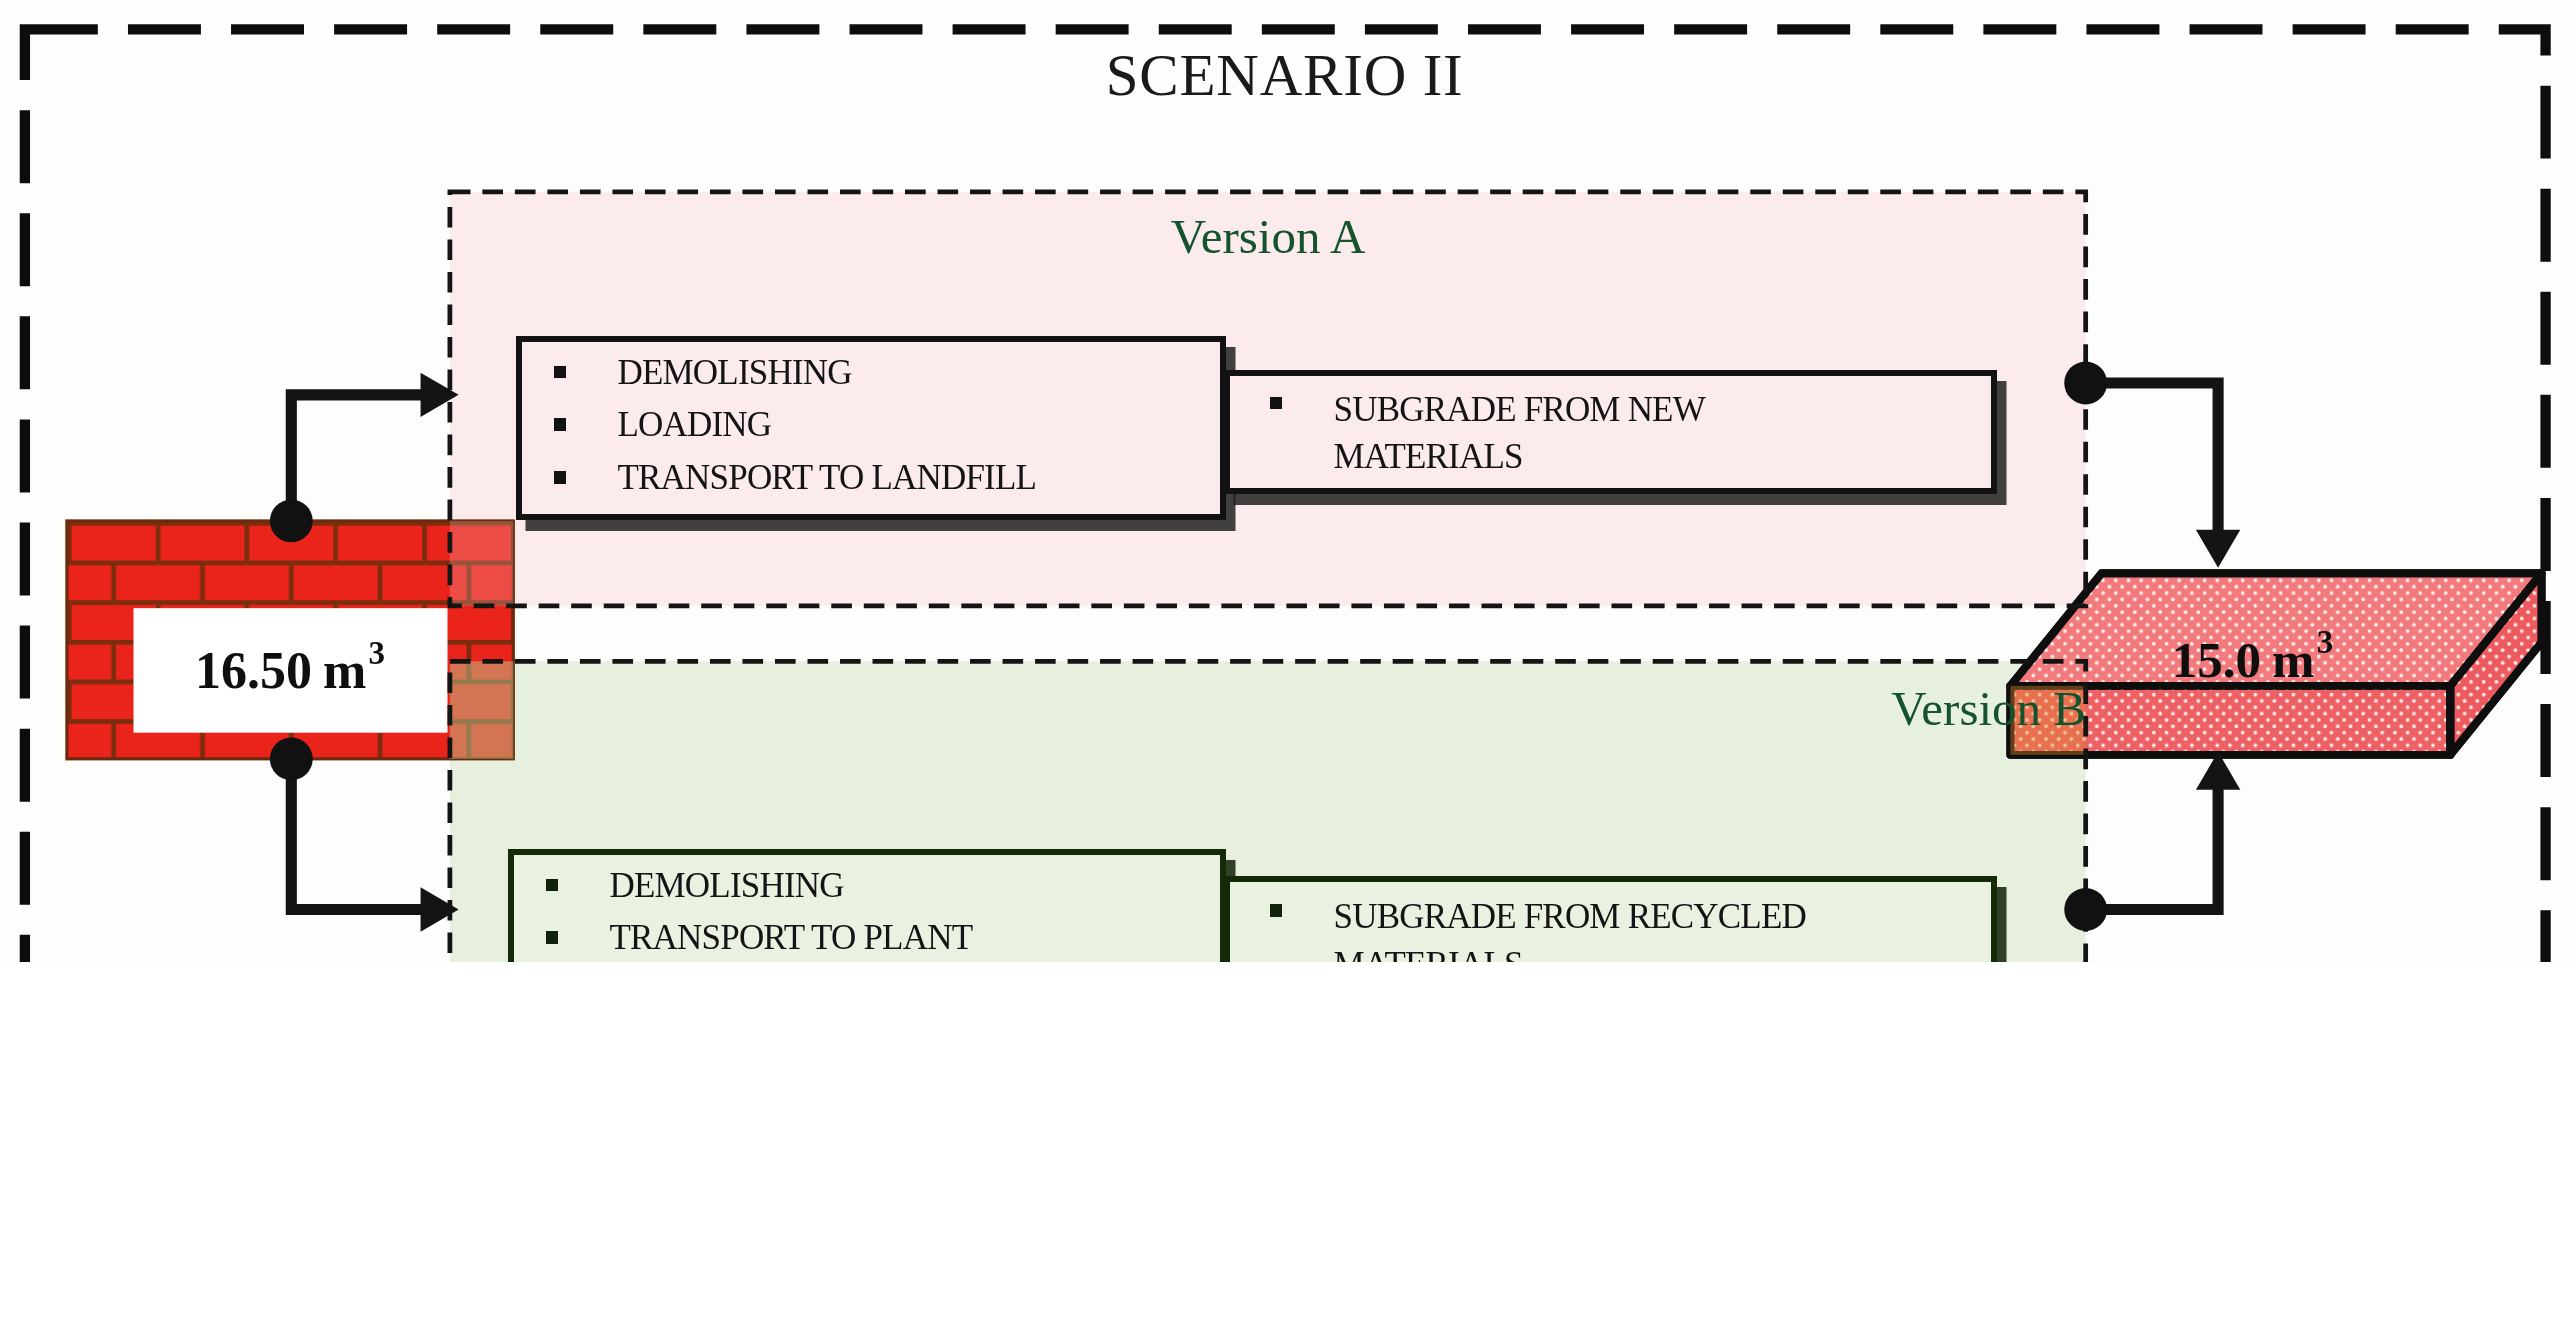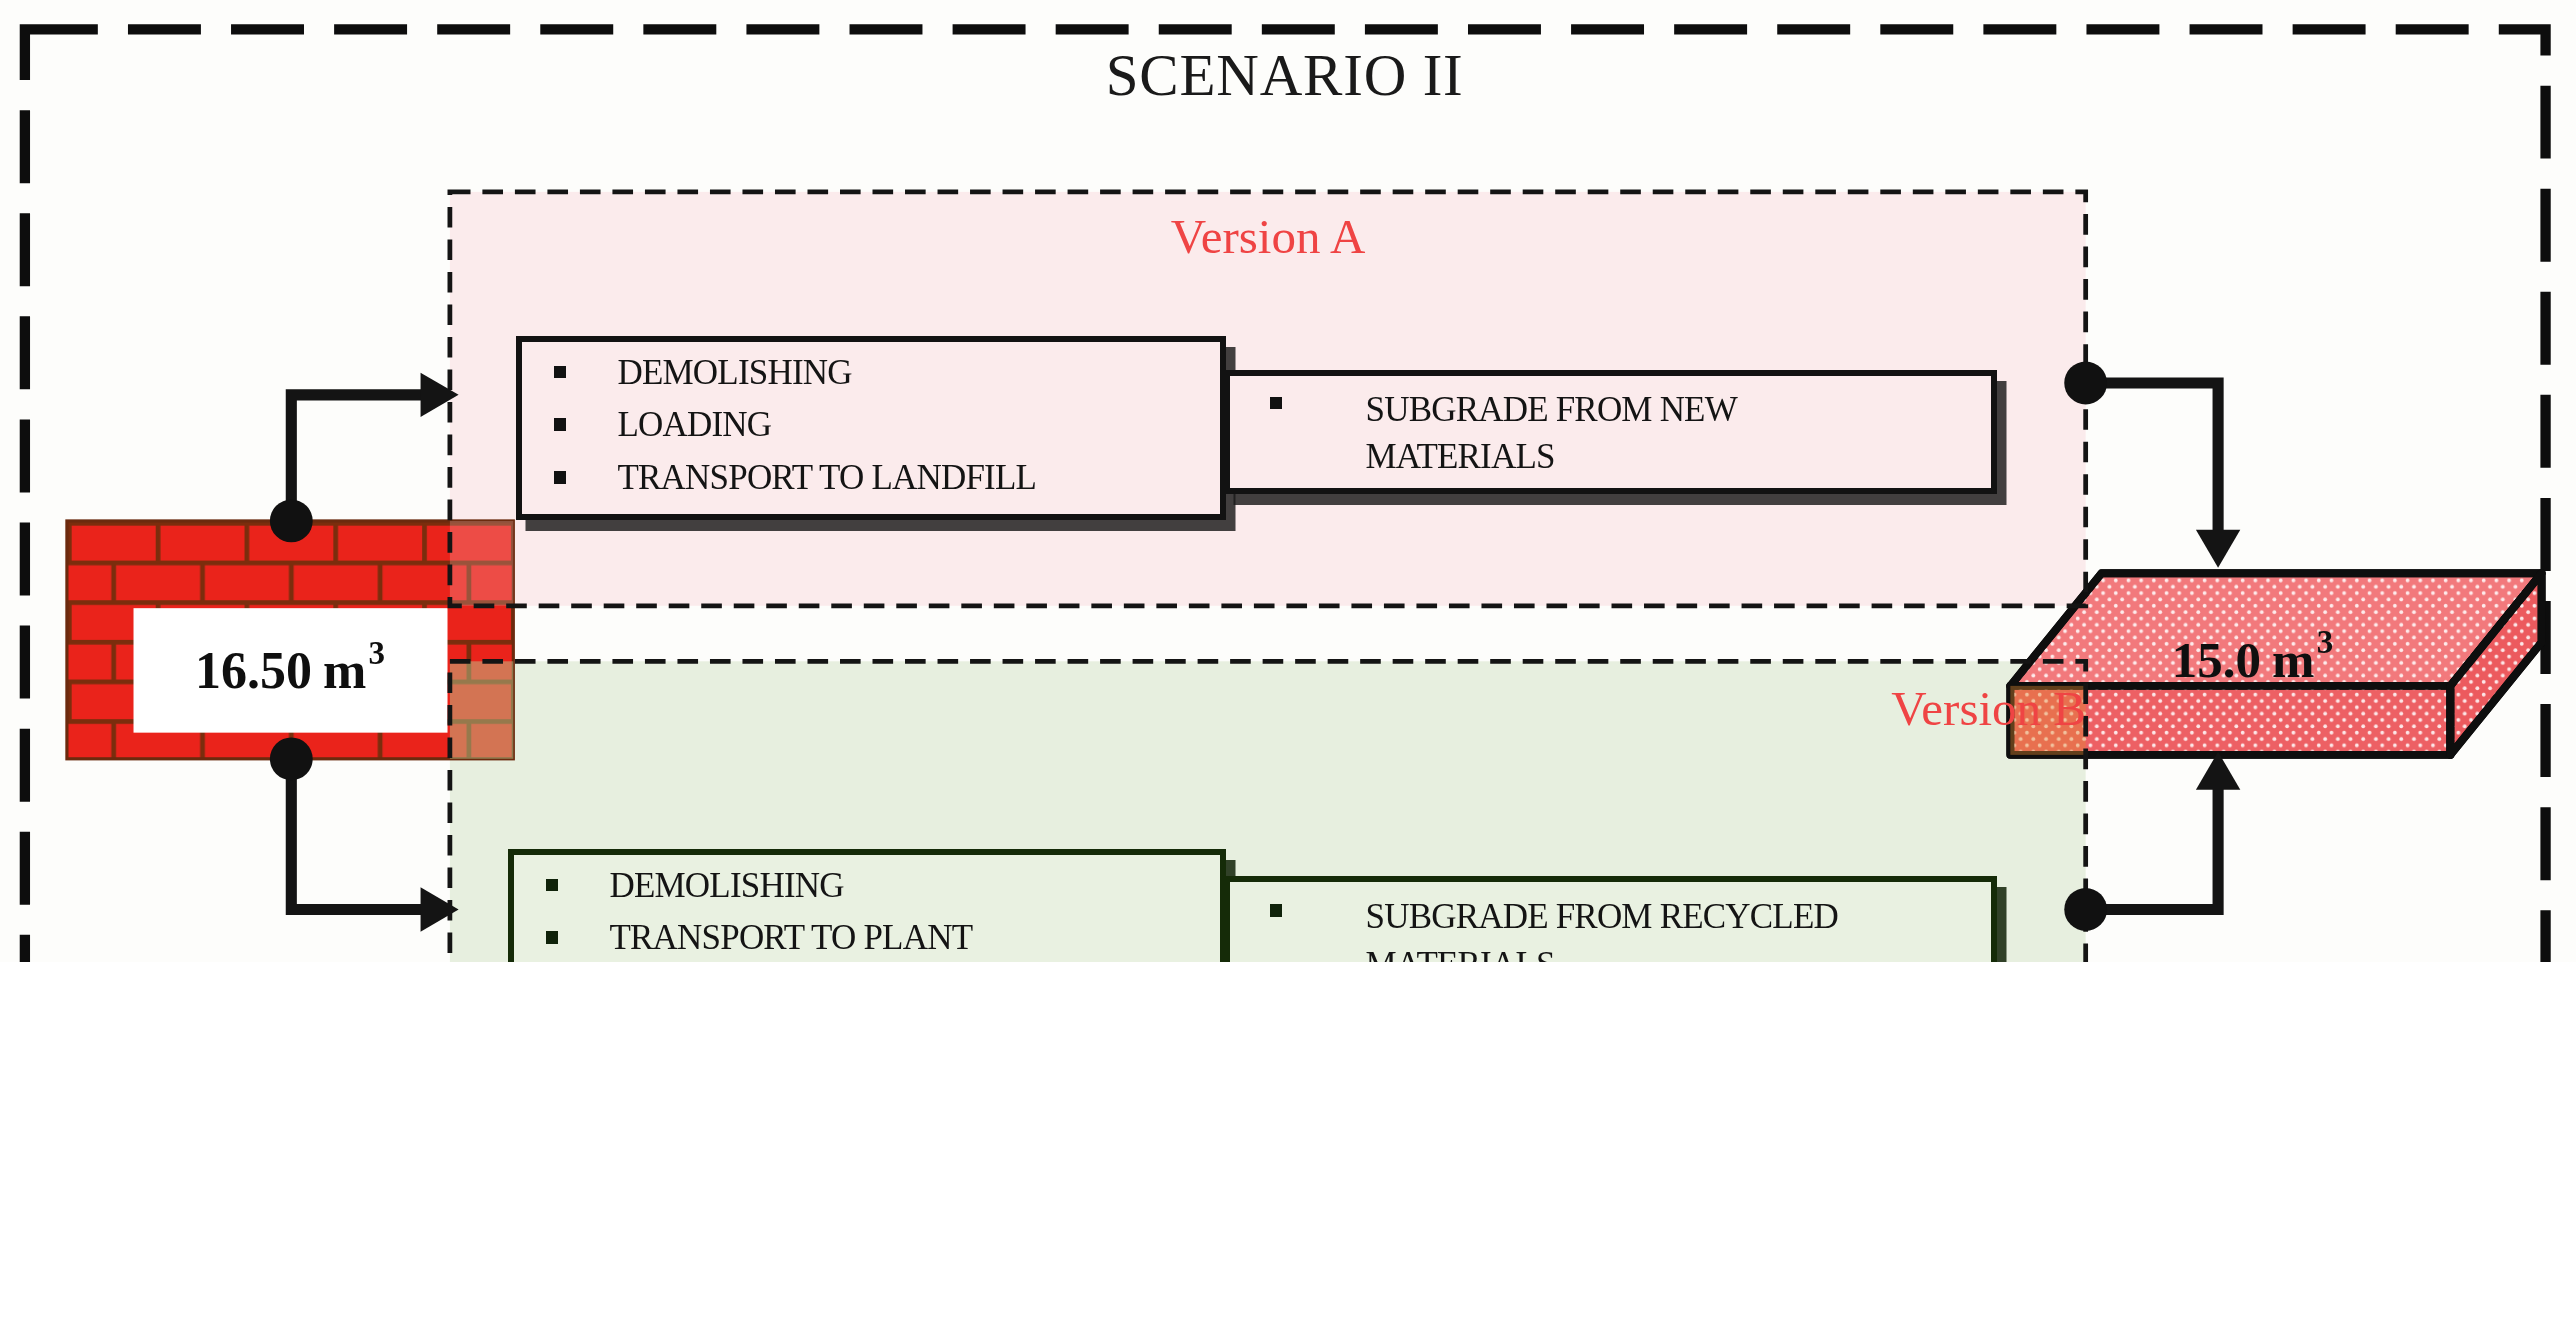--- a/index.html
+++ b/index.html
@@ -20,21 +20,21 @@
     left: 24.6px; top: 41px; width: 2520px;
     text-align: center;
     font-size: 59px;
     letter-spacing: 0.8px;
     color: #1a1a1a;
   }
   .panel-title {
     width: 1636px; left: 450px;
     text-align: center;
     font-size: 49px;
-    color: #ef4444;
+    color: #14532d;
   }
   .panel-title.a { top: 208px; }
   .panel-title.b { top: 680px; text-align: right; }
 
   .proc-box {
     box-sizing: border-box;
     position: absolute;
     border: 6.3px solid #121212;
     background: #fbebec;
     box-shadow: 9.5px 11px 0 rgba(25,25,25,0.82);
@@ -53,21 +53,21 @@
   .item {
     display: flex;
     align-items: flex-start;
     margin-bottom: 16px;
     font-size: 35px;
     line-height: 1.05;
     letter-spacing: -0.8px;
     white-space: nowrap;
   }
   .item .txt { white-space: nowrap; }
-  .item.wrap, .item.wrap .txt { white-space: normal; gap: 32px; }
+  .item.wrap, .item.wrap .txt { white-space: normal; }
   .item.wrap .txt { display: inline-block; width: 539px; line-height: 1.36; }
   .bullet {
     flex: 0 0 auto;
     width: 12.7px; height: 12.7px;
     background: #111;
     margin: 11px 51px 0 4.8px;
   }
   .green .bullet { background: #10230a; }
 
   .vol-label {

